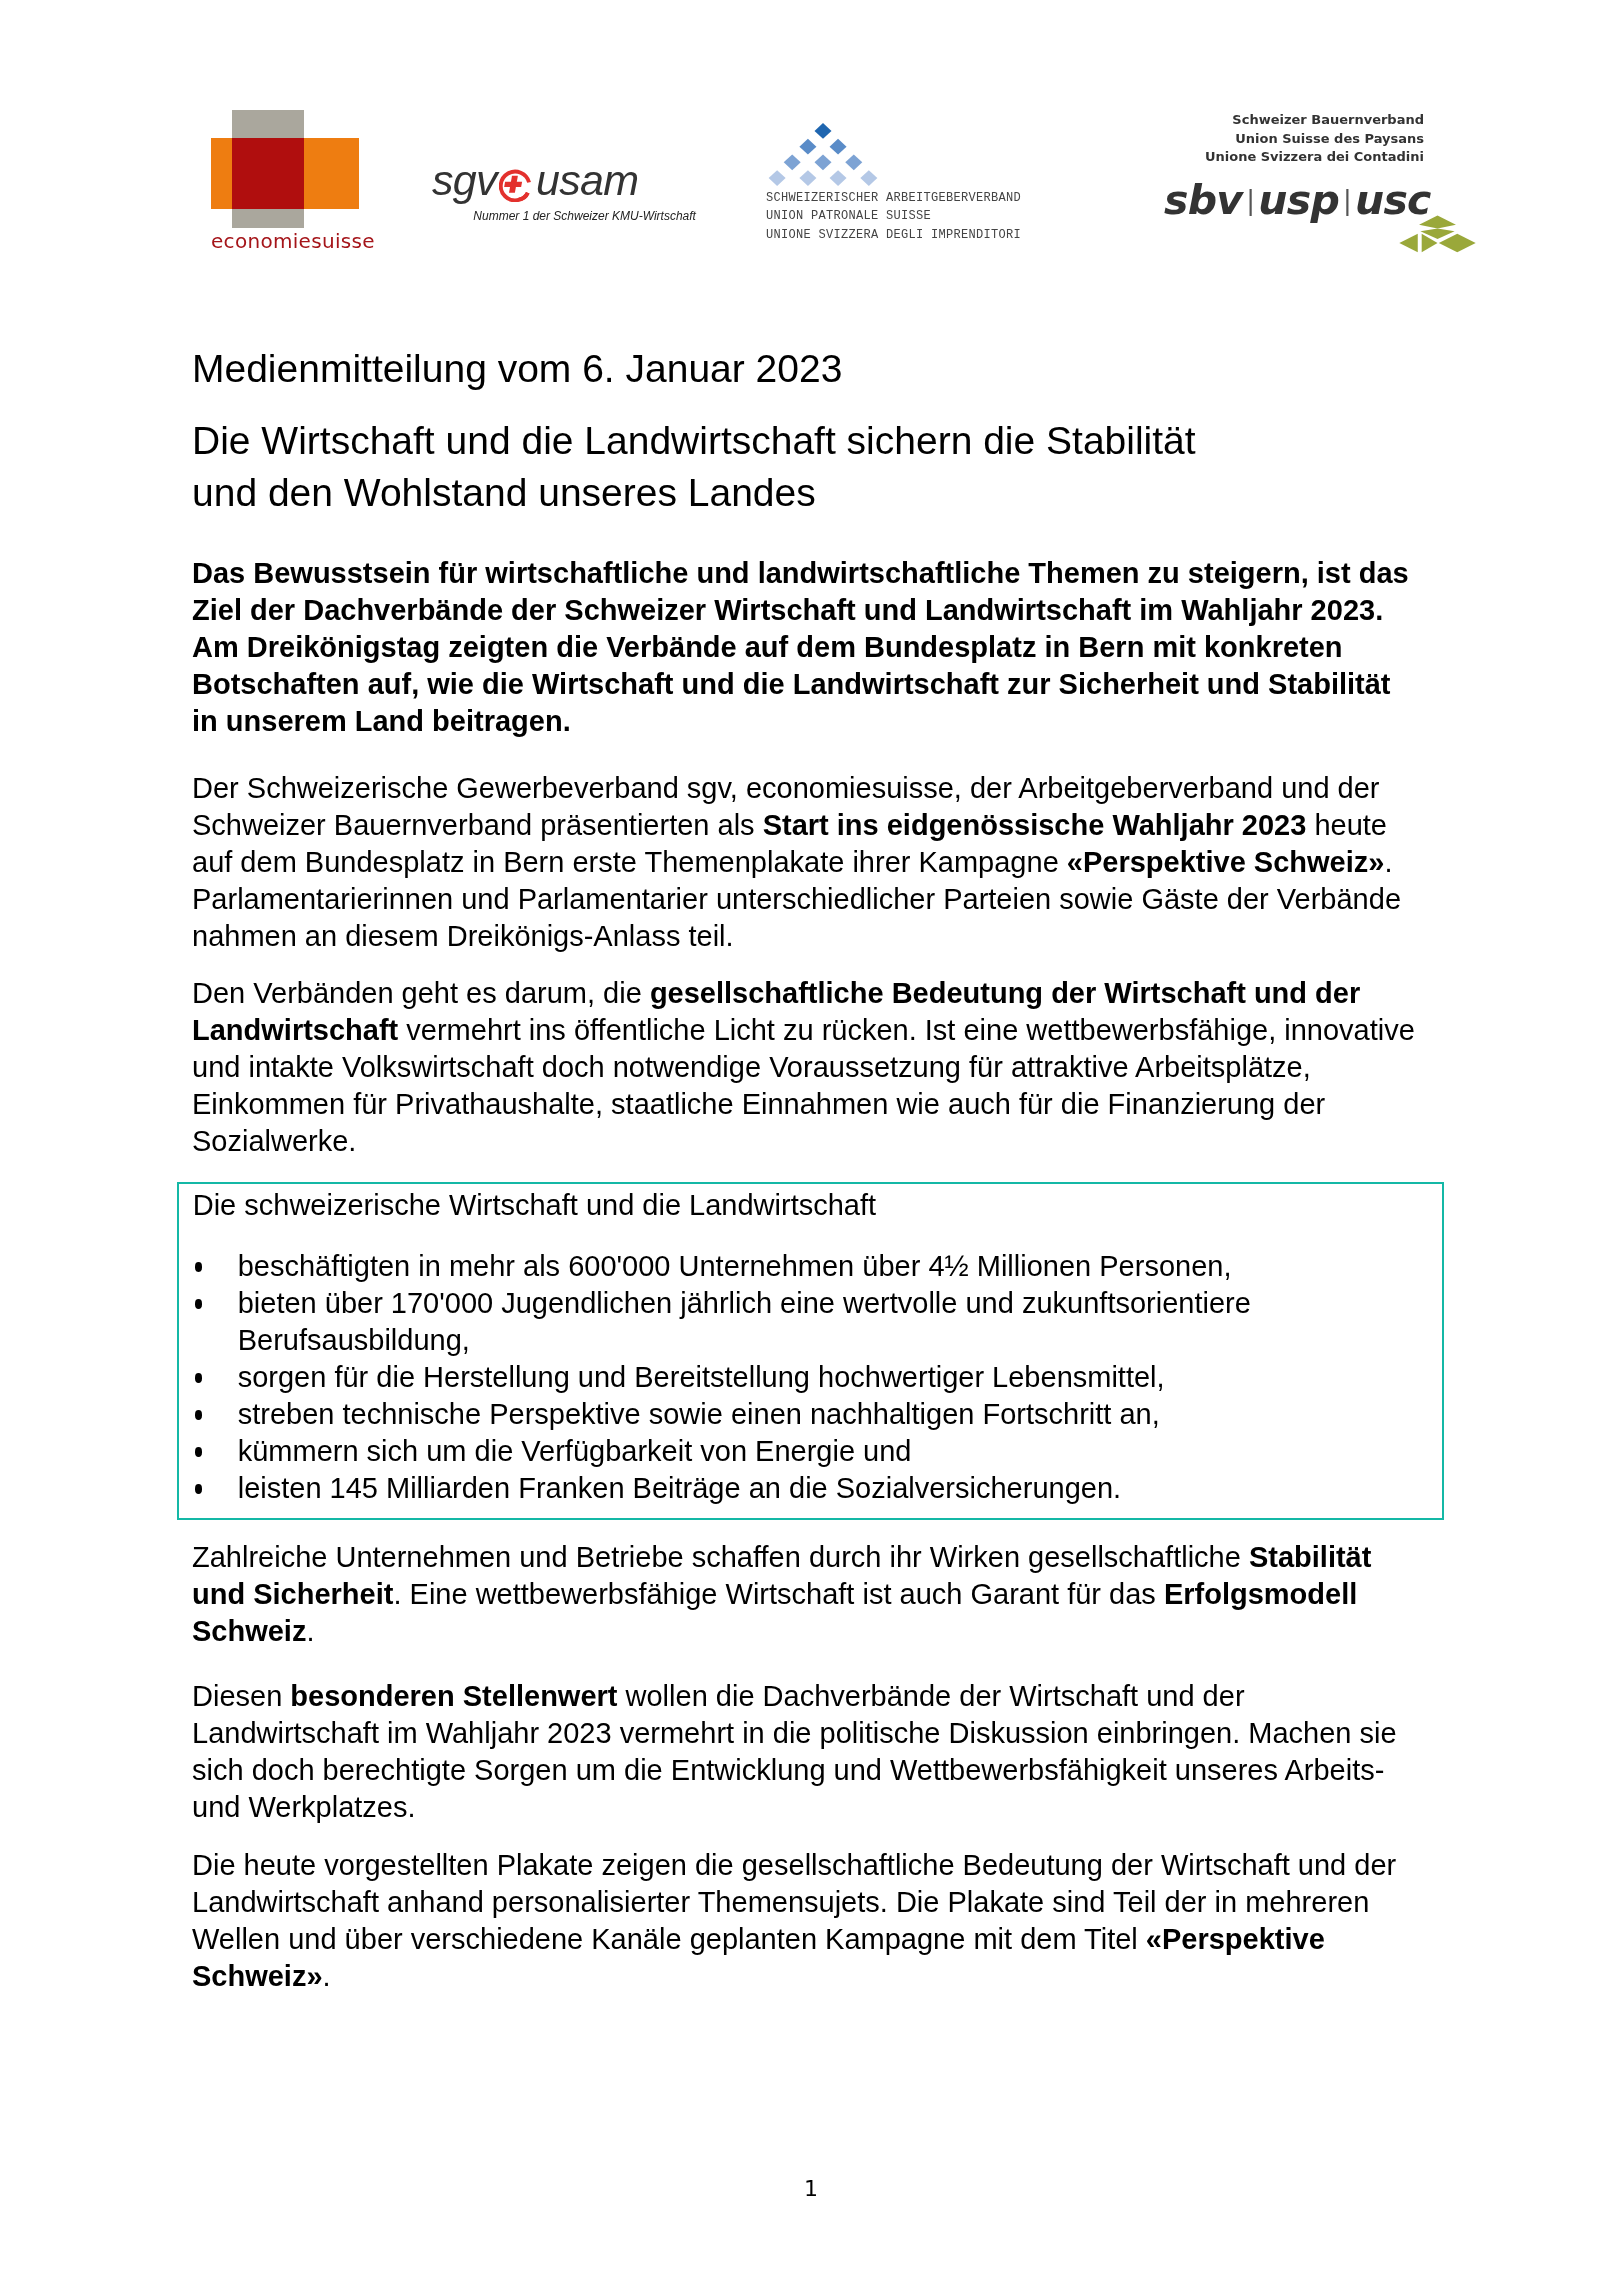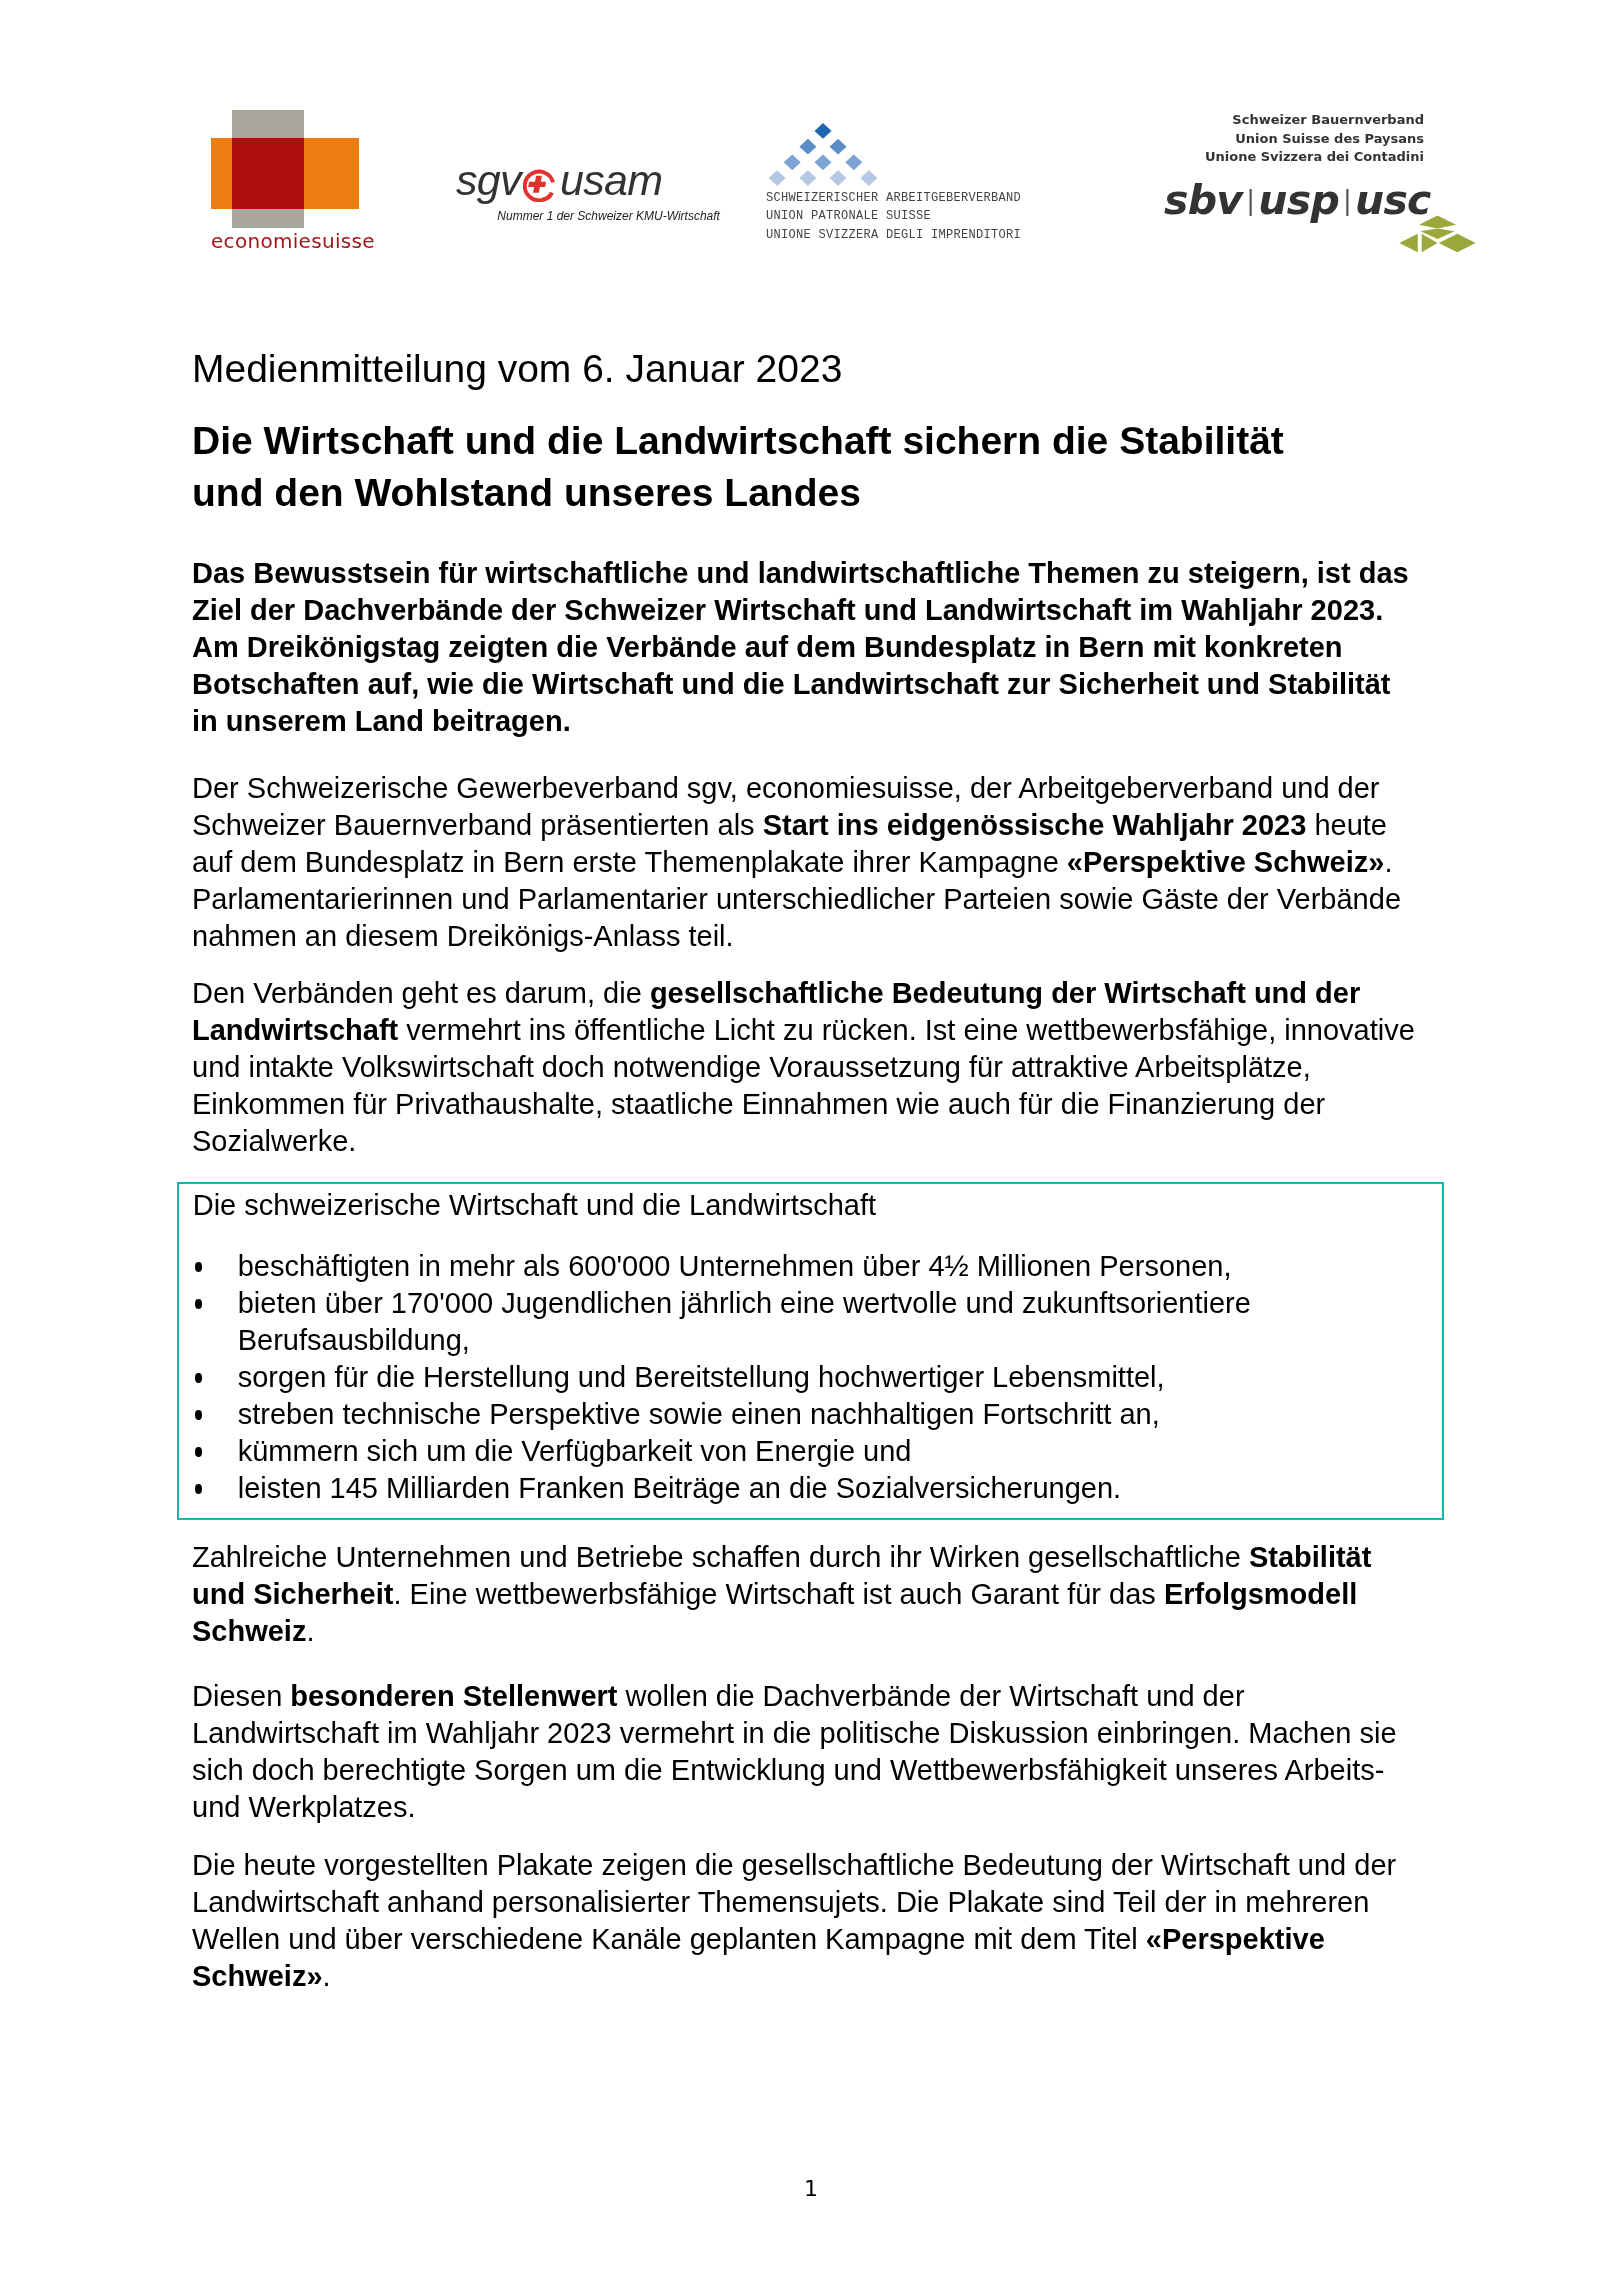--- a/index.html
+++ b/index.html
@@ -8,39 +8,39 @@
   .abs { position: absolute; }
 
   
   .logo-eco { left: 211px; top: 110px; width: 171px; height: 145px; }
   .eco-v { position: absolute; left: 21px; top: 0; width: 72px; height: 118px; background: #aaa79d; }
   .eco-h { position: absolute; left: 0; top: 28px; width: 148px; height: 71px; background: #ee7d11; }
   .eco-c { position: absolute; left: 21px; top: 28px; width: 72px; height: 71px; background: #b00e0e; }
   .eco-t { position: absolute; left: 0; top: 119px; width: 148px; text-align: center;
            font-family: "DejaVu Sans", sans-serif; font-size: 20px; color: #a5151a; letter-spacing: 0.3px; }
 
-  .logo-sgv { left: 456px; top: 157px; width: 262px; height: 79px; }
+  .logo-sgv { left: 432px; top: 157px; width: 262px; height: 79px; }
   .sgv-row { position: absolute; left: 0; top: 0; height: 46px; display: flex; align-items: center;
              font-family: "Liberation Sans", sans-serif; font-style: italic; font-size: 43px; color: #333333; letter-spacing: -0.7px; }
   .sgv-mark { display: inline-block; width: 34px; height: 34px; margin: 0 2.6px; }
   .sgv-tag { position: absolute; left: 1.3px; top: 52px; font-style: italic; font-size: 12px; color: #222; white-space: nowrap; margin-left: 40px; }
 
   .logo-sav { left: 766px; top: 115px; width: 314px; height: 137px; }
   .sav-t { position: absolute; left: 0; font-family: Liberation Mono, monospace; font-size: 12px; color: #444; letter-spacing: 0.3px; white-space: nowrap; }
 
   .logo-sbv { left: 1164px; top: 111px; width: 327px; height: 144px; }
   .sbv-l { position: absolute; right: 67px; font-family: "DejaVu Sans", sans-serif; font-size: 13px; color: #333; white-space: nowrap; font-weight: bold; }
   .sbv-big { position: absolute; left: 0; top: 65px; font-family: "DejaVu Sans", sans-serif; font-style: italic; font-weight: bold;
              font-size: 41px; color: #333; letter-spacing: -0.7px; white-space: nowrap; }
   .sbv-big .sep { font-style: normal; font-weight: normal; font-size: 26px; color: #555; margin: 0 3.9px; position: relative; top: -5.2px; }
   .sbv-mark { position: absolute; left: 234px; top: 103px; }
 
   
   .date { left: 192px; top: 347px; font-size: 39px; white-space: nowrap; }
-  .title { left: 192px; top: 415px; width: 1243px; font-size: 39px; font-weight: bold; line-height: 52px; margin: 0; }
+  .title { left: 192px; top: 415px; width: 1243px; font-size: 39px; font-weight: normal; line-height: 52px; margin: 0; }
   .lead { left: 192px; top: 555px; width: 1230px; font-size: 29px; font-weight: bold; line-height: 37px; }
   .p { left: 192px; width: 1230px; font-size: 29px; line-height: 37px; }
   .p b { font-weight: bold; }
 
   .box { left: 177px; top: 1182px; width: 1263px; height: 334px; border: 2px solid #14b8a6; }
   .box-head { position: absolute; left: 13.7px; top: 5.2px; font-size: 29px; white-space: nowrap; }
   .box-list { position: absolute; left: 13.7px; top: 64px; margin: 0; padding: 0; list-style: none; width: 1230px; }
   .box-list li { position: relative; padding-left: 45px; font-size: 29px; line-height: 37px; }
   .box-list li .bullet { position: absolute; left: 0; top: 0; width: 19.6px; }
   .box-list li .bullet::before { content: ""; position: absolute; left: 2px; top: 14.4px; width: 7.2px; height: 9.2px; border-radius: 50%; background: #000; }

